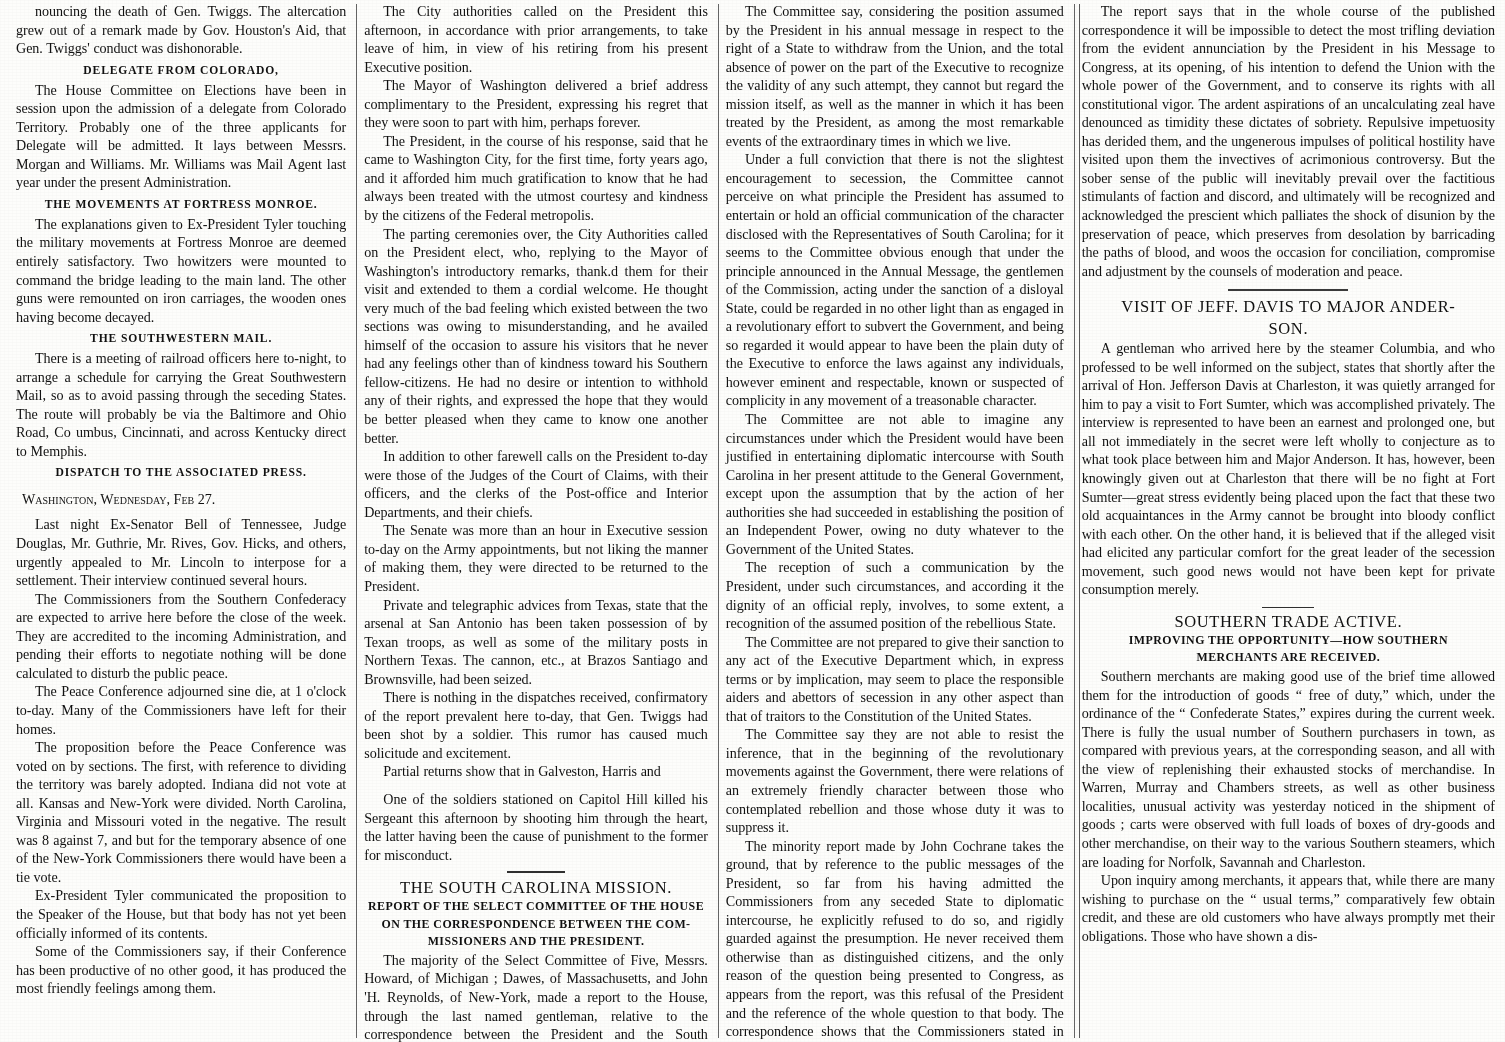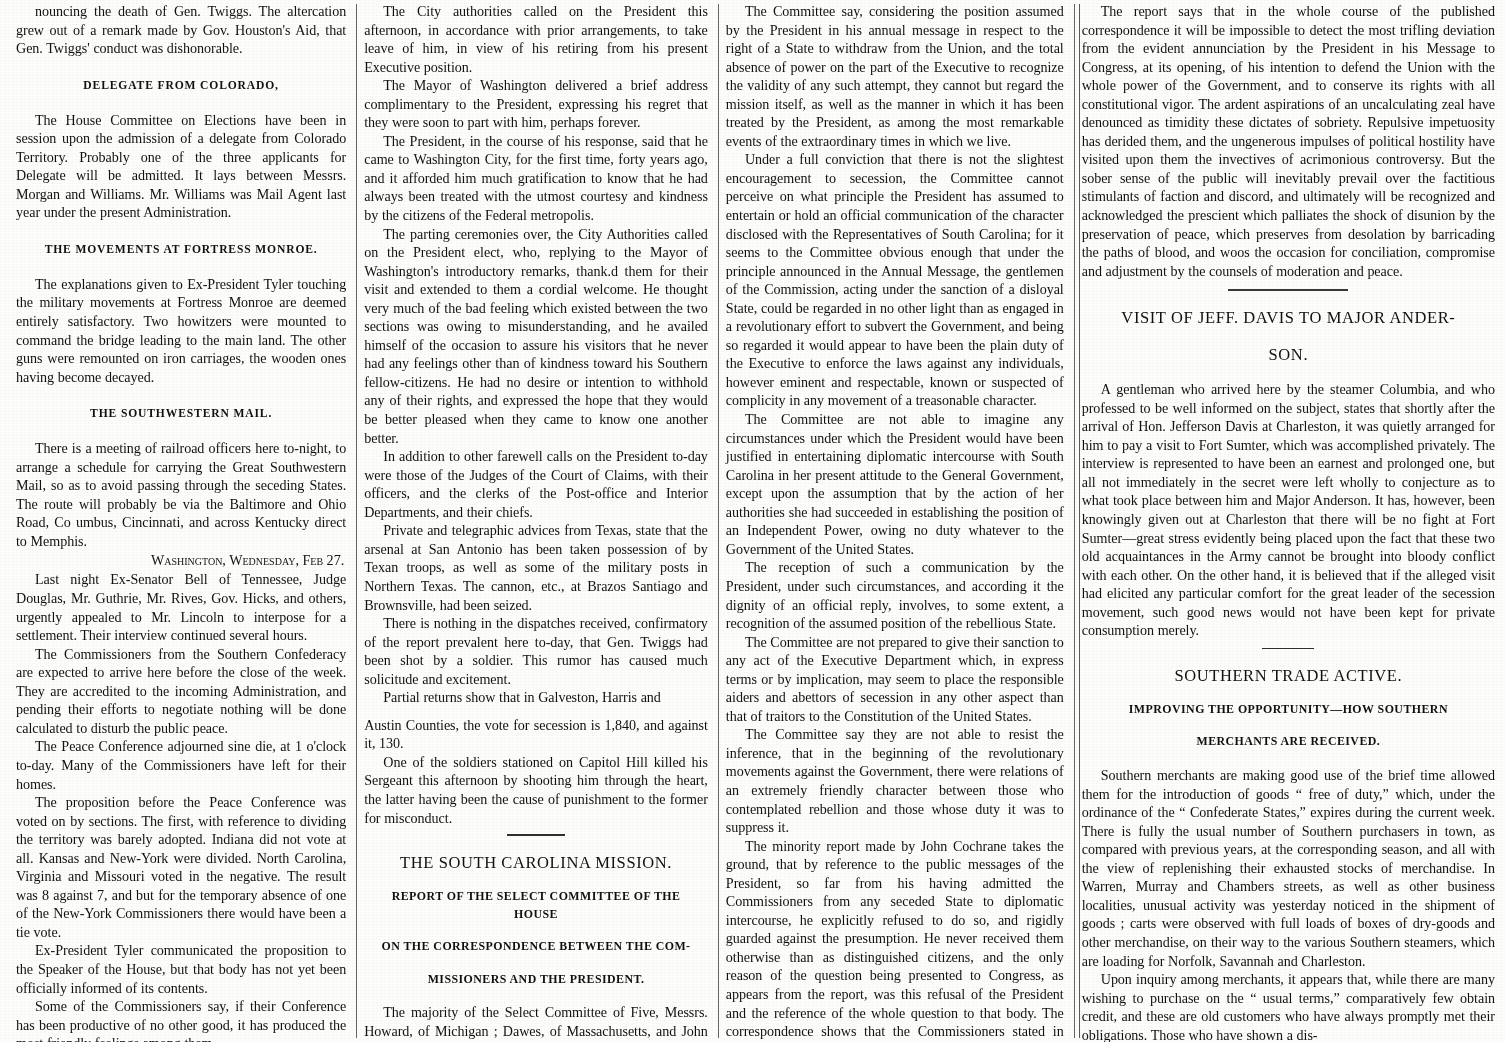--- a/index.html
+++ b/index.html
@@ -81,21 +81,21 @@
     letter-spacing: -0.05px;
     word-spacing: 0.2px;
     -webkit-font-smoothing: none;
   }
   p.body.noindent { text-indent: 0; }
 
   .dek,
   .subhead,
   .headline,
   .section-head {
-    margin: 15px;
+    margin: 0;
     text-align: center;
     text-transform: uppercase;
     font-variant: small-caps;
   }
   .subhead {
     font-size: 11.6px;
     line-height: 21px;
     letter-spacing: 0.85px;
     font-weight: 700;
     padding: 2px 0 0;
@@ -109,22 +109,22 @@
   }
   .dek {
     font-size: 11.9px;
     line-height: 17.6px;
     letter-spacing: 0.45px;
     font-weight: 700;
     text-align: center;
   }
   .dek.wide { text-align: justify; text-align-last: center; }
   .dateline {
-    margin: 0;
-    text-align: right;
+    margin: 6px;
+    text-align: left;
     font-size: 14.1px;
     line-height: 20px;
     padding-right: 2px;
   }
   .sc { font-variant: small-caps; }
 
   .hr-short {
     width: 58px;
     height: 0;
     border: 0;
@@ -152,42 +152,43 @@
   <div class="columns">
 
     <div class="col col-1">
       <p class="body">nouncing the death of Gen. Twiggs. The altercation grew out of a remark made by Gov. Houston's Aid, that Gen. Twiggs' conduct was dishonorable.</p>
       <h3 class="subhead">Delegate from Colorado,</h3>
       <p class="body">The House Committee on Elections have been in session upon the admission of a delegate from Colorado Territory. Probably one of the three applicants for Delegate will be admitted. It lays between Messrs. Morgan and Williams. Mr. Williams was Mail Agent last year under the present Administration.</p>
       <h3 class="subhead">The Movements at Fortress Monroe.</h3>
       <p class="body">The explanations given to Ex-President Tyler touching the military movements at Fortress Monroe are deemed entirely satisfactory. Two howitzers were mounted to command the bridge leading to the main land. The other guns were remounted on iron carriages, the wooden ones having become decayed.</p>
       <h3 class="subhead">The Southwestern Mail.</h3>
       <p class="body">There is a meeting of railroad officers here to-night, to arrange a schedule for carrying the Great Southwestern Mail, so as to avoid passing through the seceding States. The route will probably be via the Baltimore and Ohio Road, Co umbus, Cincinnati, and across Kentucky direct to Memphis.</p>
+      <h3 class="subhead">Dispatch to the Associated Press.</h3>
       <p class="dateline sc">Washington, Wednesday, Feb 27.</p>
       <p class="body">Last night Ex-Senator Bell of Tennessee, Judge Douglas, Mr. Guthrie, Mr. Rives, Gov. Hicks, and others, urgently appealed to Mr. Lincoln to interpose for a settlement. Their interview continued several hours.</p>
       <p class="body">The Commissioners from the Southern Confederacy are expected to arrive here before the close of the week. They are accredited to the incoming Administration, and pending their efforts to negotiate nothing will be done calculated to disturb the public peace.</p>
       <p class="body">The Peace Conference adjourned sine die, at 1 o'clock to-day. Many of the Commissioners have left for their homes.</p>
       <p class="body">The proposition before the Peace Conference was voted on by sections. The first, with reference to dividing the territory was barely adopted. Indiana did not vote at all. Kansas and New-York were divided. North Carolina, Virginia and Missouri voted in the negative. The result was 8 against 7, and but for the temporary absence of one of the New-York Commissioners there would have been a tie vote.</p>
       <p class="body">Ex-President Tyler communicated the proposition to the Speaker of the House, but that body has not yet been officially informed of its contents.</p>
       <p class="body">Some of the Commissioners say, if their Conference has been productive of no other good, it has produced the most friendly feelings among them.</p>
     </div>
 
     <div class="rule"></div>
 
     <div class="col col-2">
       <p class="body">The City authorities called on the President this afternoon, in accordance with prior arrangements, to take leave of him, in view of his retiring from his present Executive position.</p>
       <p class="body">The Mayor of Washington delivered a brief address complimentary to the President, expressing his regret that they were soon to part with him, perhaps forever.</p>
       <p class="body">The President, in the course of his response, said that he came to Washington City, for the first time, forty years ago, and it afforded him much gratification to know that he had always been treated with the utmost courtesy and kindness by the citizens of the Federal metropolis.</p>
       <p class="body">The parting ceremonies over, the City Authorities called on the President elect, who, replying to the Mayor of Washington's introductory remarks, thank.d them for their visit and extended to them a cordial welcome. He thought very much of the bad feeling which existed between the two sections was owing to misunderstanding, and he availed himself of the occasion to assure his visitors that he never had any feelings other than of kindness toward his Southern fellow-citizens. He had no desire or intention to withhold any of their rights, and expressed the hope that they would be better pleased when they came to know one another better.</p>
       <p class="body">In addition to other farewell calls on the President to-day were those of the Judges of the Court of Claims, with their officers, and the clerks of the Post-office and Interior Departments, and their chiefs.</p>
+      <p class="body">The Senate was more than an hour in Executive session to-day on the Army appointments, but not liking the manner of making them, they were directed to be returned to the President.</p>
       <p class="body">Private and telegraphic advices from Texas, state that the arsenal at San Antonio has been taken possession of by Texan troops, as well as some of the military posts in Northern Texas. The cannon, etc., at Brazos Santiago and Brownsville, had been seized.</p>
       <p class="body">There is nothing in the dispatches received, confirmatory of the report prevalent here to-day, that Gen. Twiggs had been shot by a soldier. This rumor has caused much solicitude and excitement.</p>
       <p class="body">Partial returns show that in Galveston, Harris and</p>
       <div class="gap"></div>
-      <p class="body noindent">Austin Counties, the vote for secession is 1,840, and against it, 130.</p>
       <p class="body">One of the soldiers stationed on Capitol Hill killed his Sergeant this afternoon by shooting him through the heart, the latter having been the cause of punishment to the former for misconduct.</p>
       <hr class="hr-short">
       <h2 class="headline">The South Carolina Mission.</h2>
       <div class="dek">Report of the Select Committee of the House</div>
       <div class="dek">on the Correspondence between the Com-</div>
       <div class="dek">missioners and the President.</div>
       <p class="body">The majority of the Select Committee of Five, Messrs. Howard, of Michigan ; Dawes, of Massachusetts, and John 'H. Reynolds, of New-York, made a report to the House, through the last named gentleman, relative to the correspondence between the President and the South Carolina Commissioners, who had for the object of their mission hither a demand on the Government for the delivery of Fort Sumter to the authorities of that State.</p>
     </div>
 
     <div class="rule"></div>

